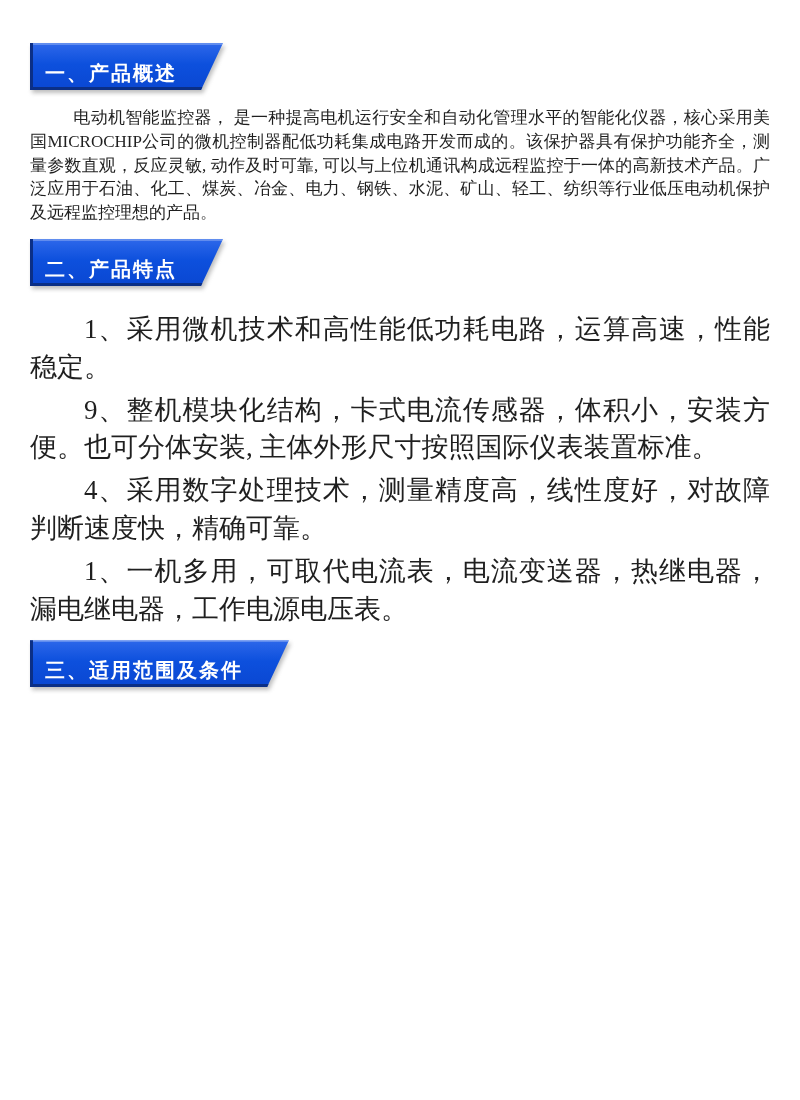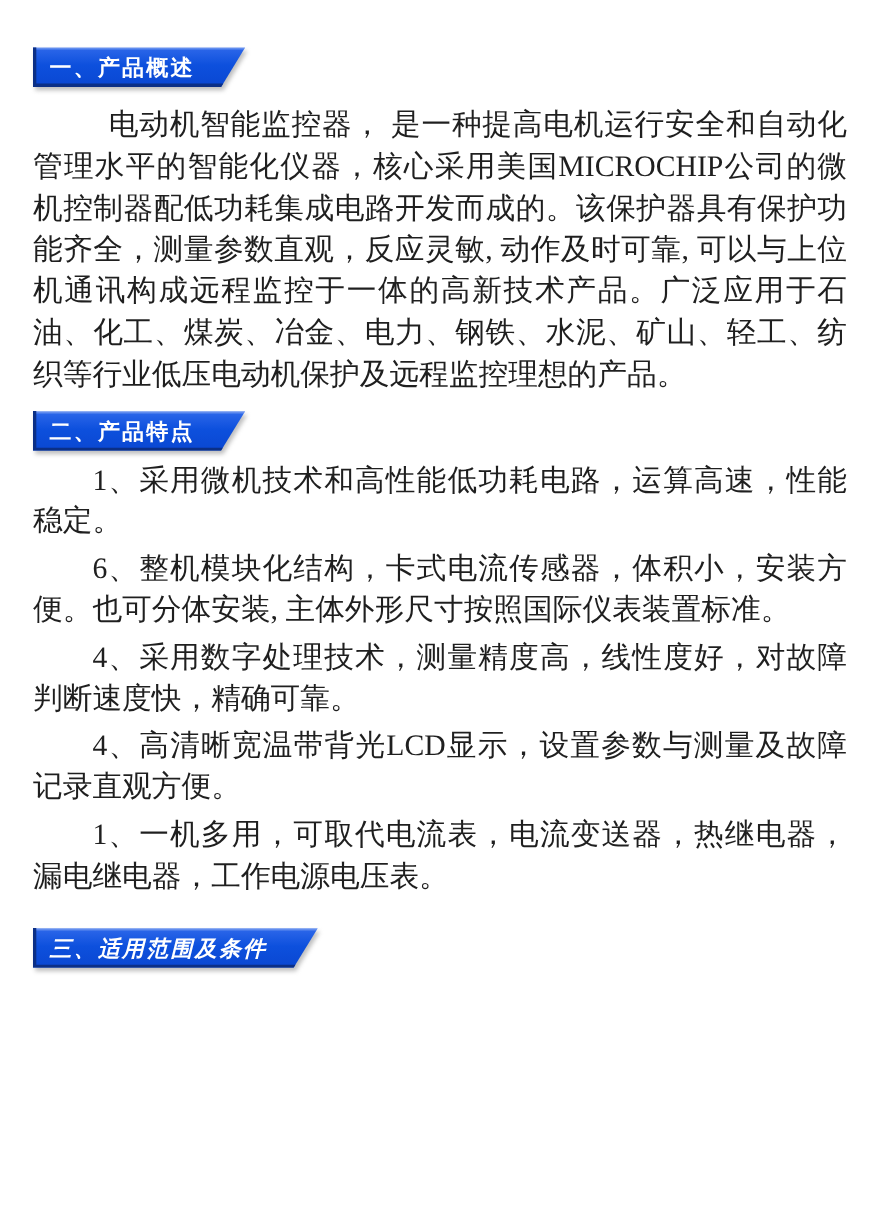--- a/index.html
+++ b/index.html
@@ -28,64 +28,63 @@
   }
   .banner {
     display: inline-block;
     background: linear-gradient(180deg, #2e68ea 0%, #0d50dd 45%, #0a47d2 100%);
     color: #ffffff;
     font-family: "Liberation Sans", "DejaVu Sans", sans-serif;
     font-weight: bold;
     font-size: 20px;
     line-height: 20px;
     letter-spacing: 2px;
-    padding: 9px 46px 7px 15px;
+    padding: 20px 46px 7px 15px;
     clip-path: polygon(0 0, 100% 0, calc(100% - 22px) 100%, 0 100%);
     box-shadow: inset 3px -3px 0 #0b2f86, inset 0 2px 0 rgba(255,255,255,0.25);
   }
   .mt2 { margin-top: 14px; }
-  .mt3 { margin-top: 28px; font-style: italic; }
+  .mt3 { margin-top: 12px; }
   .para {
-    font-size: 27px;
+    font-size: 17px;
     line-height: 1.4;
     text-align: justify;
     text-indent: 2.55em;
     margin: 16px 0 2px 0;
   }
   .item {
     font-size: 27px;
     line-height: 1.4;
     text-align: justify;
     text-indent: 2em;
     margin: 5px 0;
   }
-  .items { margin-top: 8px; }
+  .items { margin-top: 25px; }
 </style>
 </head>
 <body>
 
 <div class="page">
 
   <div class="banner-wrap">
     <span class="banner">
       <span>一、产品概述</span>
     </span>
   </div>
   <p class="para">电动机智能监控器， 是一种提高电机运行安全和自动化管理水平的智能化仪器，核心采用美国MICROCHIP公司的微机控制器配低功耗集成电路开发而成的。该保护器具有保护功能齐全，测量参数直观，反应灵敏, 动作及时可靠, 可以与上位机通讯构成远程监控于一体的高新技术产品。广泛应用于石油、化工、煤炭、冶金、电力、钢铁、水泥、矿山、轻工、纺织等行业低压电动机保护及远程监控理想的产品。</p>
 
   <div class="banner-wrap mt2">
     <span class="banner">
       <span>二、产品特点</span>
     </span>
   </div>
   <div class="items">
     <p class="item">1、采用微机技术和高性能低功耗电路，运算高速，性能稳定。</p>
-    <p class="item">6、整机模块化结构，卡式电流传感器，体积小，安装方便。也可分体安装, 主体外形尺寸按照国际仪表装置标准。</p>
+    <p class="item">9、整机模块化结构，卡式电流传感器，体积小，安装方便。也可分体安装, 主体外形尺寸按照国际仪表装置标准。</p>
     <p class="item">4、采用数字处理技术，测量精度高，线性度好，对故障判断速度快，精确可靠。</p>
-    <p class="item">4、高清晰宽温带背光LCD显示，设置参数与测量及故障记录直观方便。</p>
     <p class="item">1、一机多用，可取代电流表，电流变送器，热继电器，漏电继电器，工作电源电压表。</p>
   </div>
 
   <div class="banner-wrap mt3">
     <span class="banner">
       <span>三、适用范围及条件</span>
     </span>
   </div>
 
 </div>

